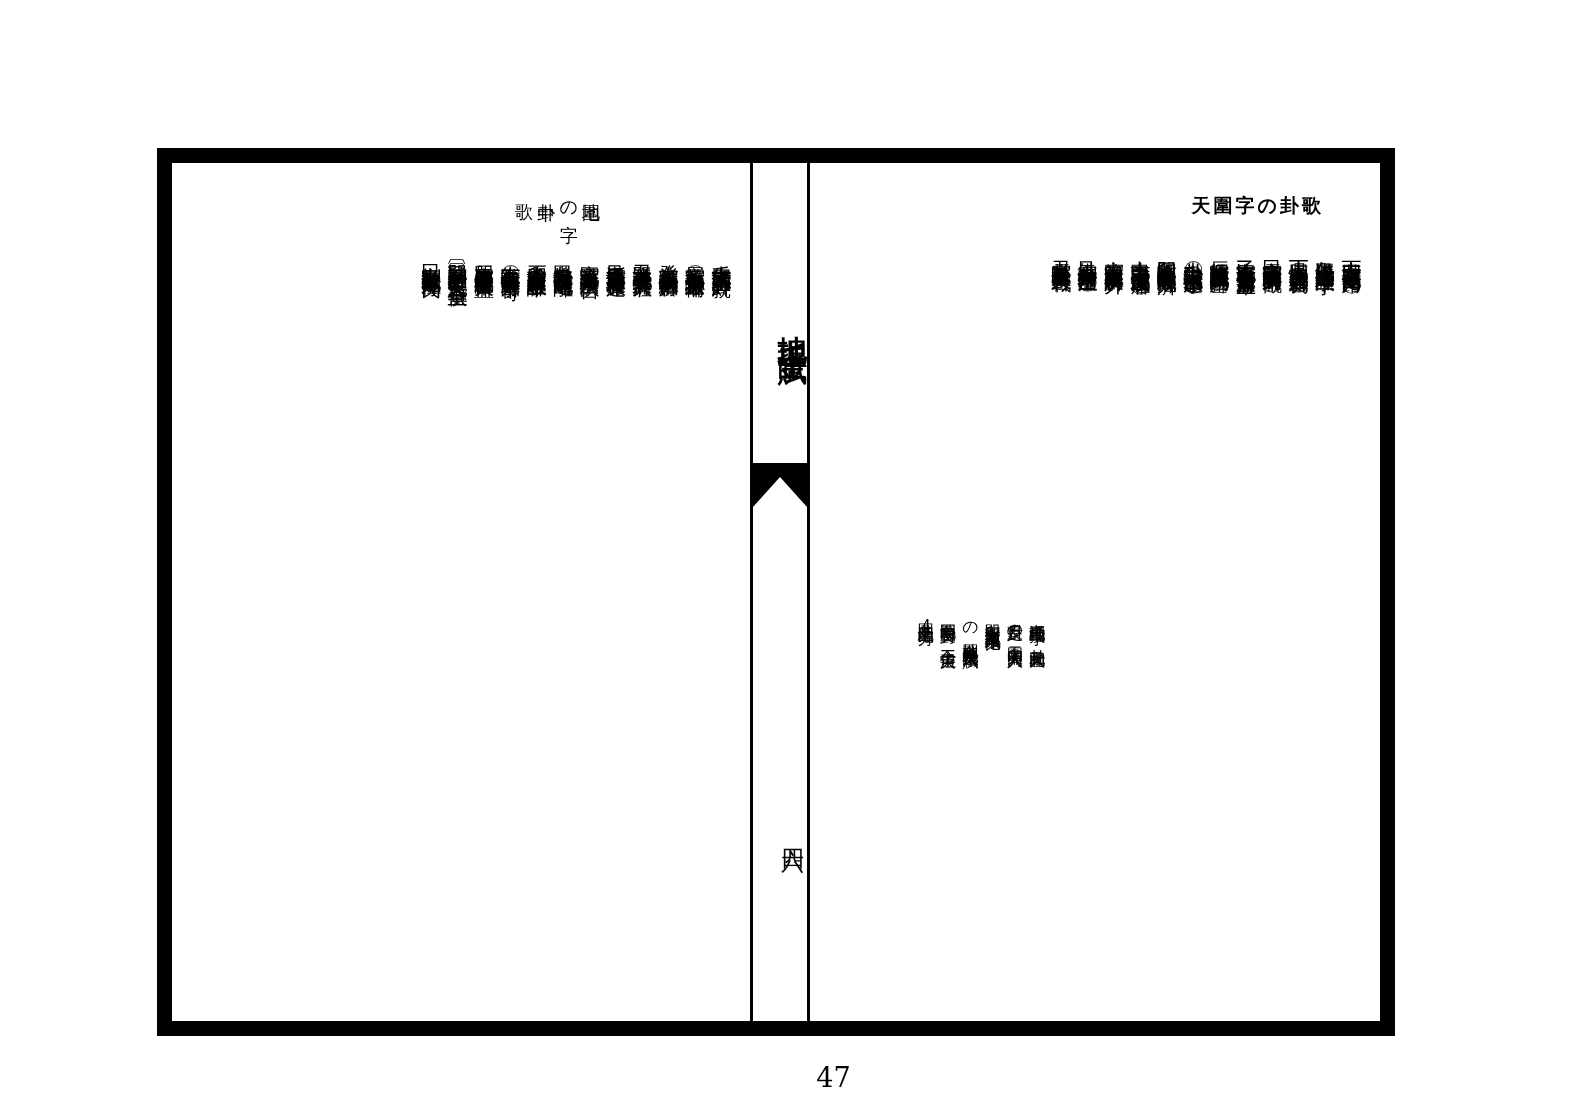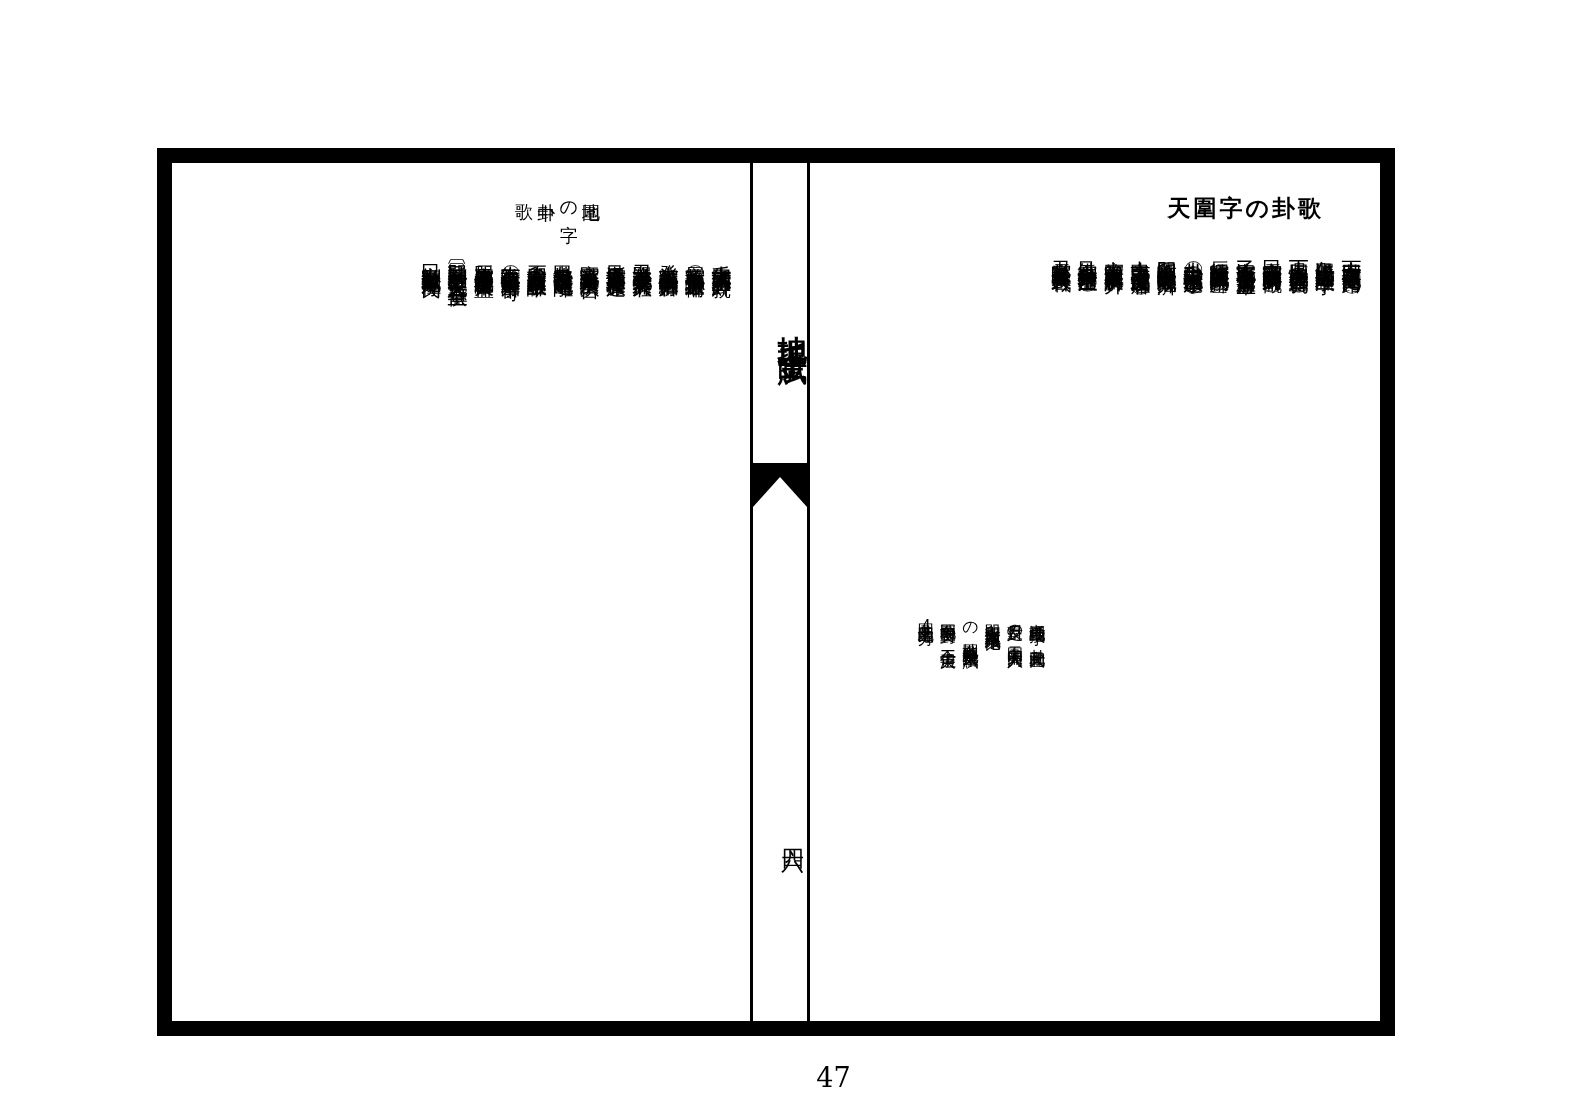--- a/index.html
+++ b/index.html
@@ -153,21 +153,21 @@
   }
   .vcol.indent-2 { margin-top: 54px; }
   .vcol.indent-9 { margin-top: 420px; }
 
   
   .top-caption {
     position: absolute;
     top: 30px;
     writing-mode: horizontal-tb;
     font-family: Liberation Serif, serif;
-    font-size: 23px;
+    font-size: 19px;
     font-weight: bold;
     letter-spacing: 3px;
     white-space: nowrap;
     color: #000;
   }
   #right-caption { right: 56px; }
 
   .caption-block {
     position: absolute;
     top: 26px;

